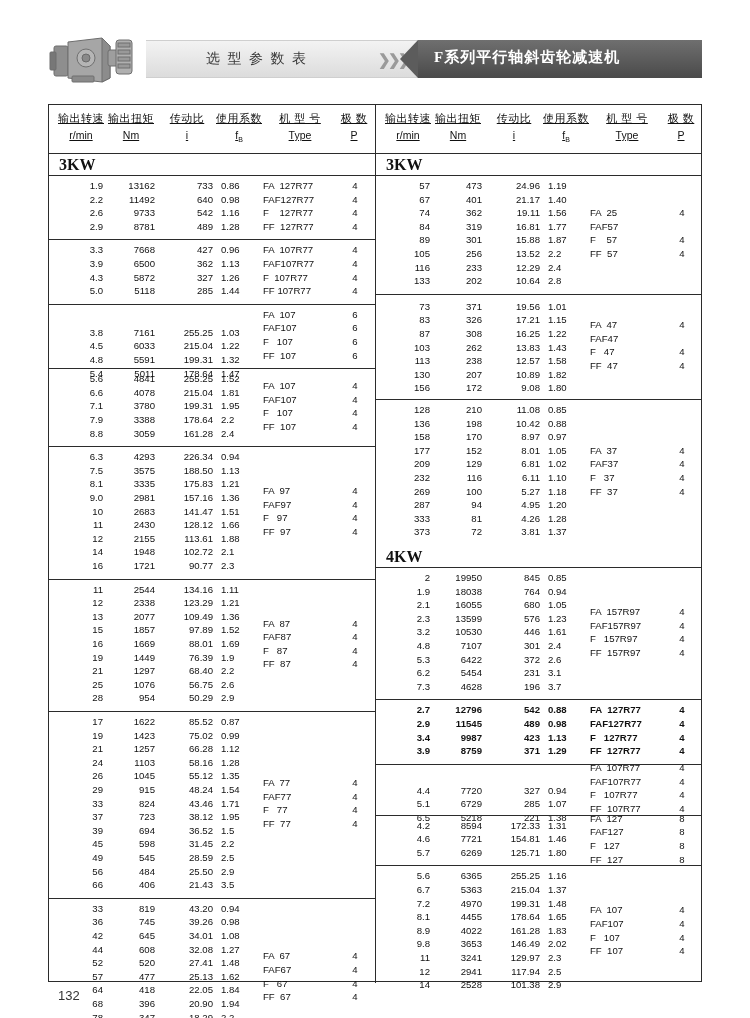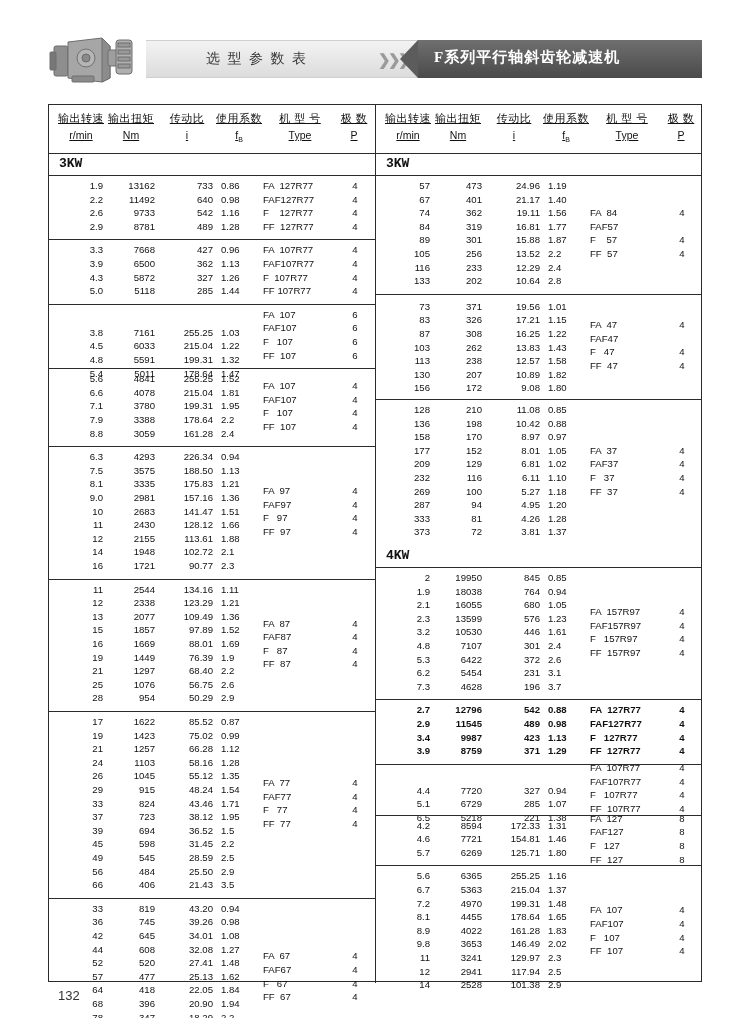--- a/index.html
+++ b/index.html
@@ -67,22 +67,22 @@
   .chead { height:48px; position:relative; }
   .chead-row1, .chead-row2 { position:absolute; width:100%; }
   .chead-row1 { top:6px; }
   .chead-row2 { top:24px; }
   .hcell { position:absolute; font-size:10.5px; color:#111; text-align:center;text-decoration:underline; }
   .hcell.cn { font-size:11px; letter-spacing:0.5px; }
 
   .hr-thin { position:absolute; left:0; width:100%; height:1px; background:#2b2b2b; }
 
   .kw {
-    position:absolute; font-weight:bold; font-size:13px;
-    font-family:Liberation Mono, monospace;
+    position:absolute; font-weight:bold; font-size:16px;
+    font-family:Liberation Serif, serif;
   }
 
   .grp { position:absolute; width:100%; }
   .grp .sep { position:absolute; left:0; top:0; width:100%; height:1px; background:#2b2b2b; }
   .row { position:relative; height:13.6px; }
   .cell { position:absolute; font-size:9.6px; color:#111; white-space:nowrap; }
   .c-rpm  { width:46px; text-align:right; left:8px; }
   .c-nm   { width:48px; text-align:right; left:58px; }
   .c-i    { width:52px; text-align:right; left:112px; }
   .c-fb   { width:36px; text-align:left;  left:172px; }
@@ -706,21 +706,21 @@
               <div class="cell c-fb">2.4</div>
             </div>
             <div class="row">
               <div class="cell c-rpm">133</div>
               <div class="cell c-nm">202</div>
               <div class="cell c-i">10.64</div>
               <div class="cell c-fb">2.8</div>
             </div>
           </div>
           <div class="typeblock" style="top: 32.2px;">
-            <div class="tline">FA  84</div>
+            <div class="tline">FA  25</div>
             <div class="tline">FAF57</div>
             <div class="tline">F    57</div>
             <div class="tline">FF  57</div>
           </div>
           <div class="pblock" style="top: 32.2px;">
             <div class="pline">4</div>
             <div class="pline"></div>
             <div class="pline">4</div>
             <div class="pline">4</div>
           </div>

